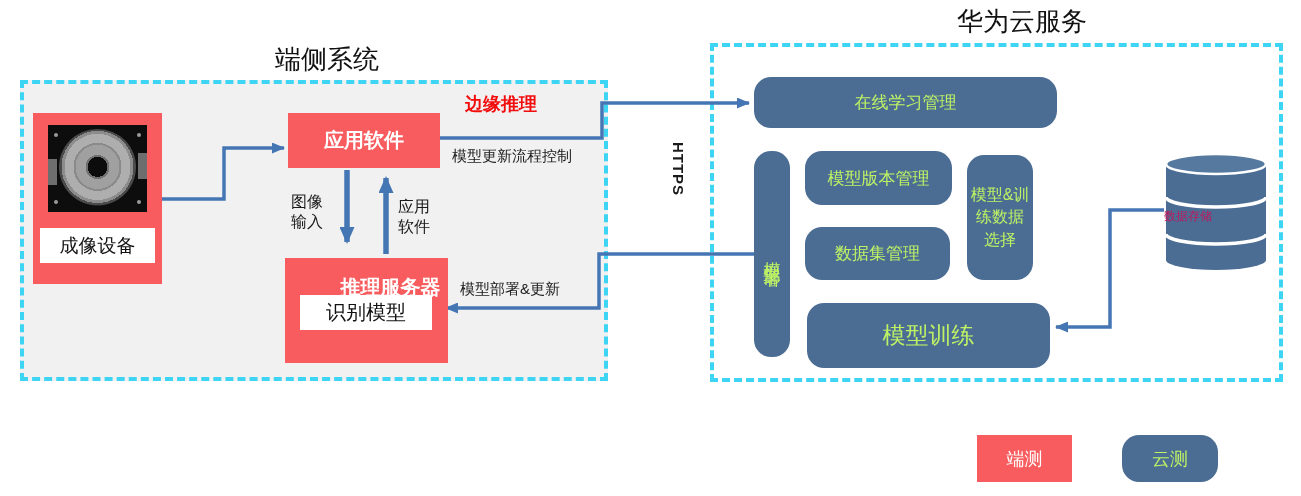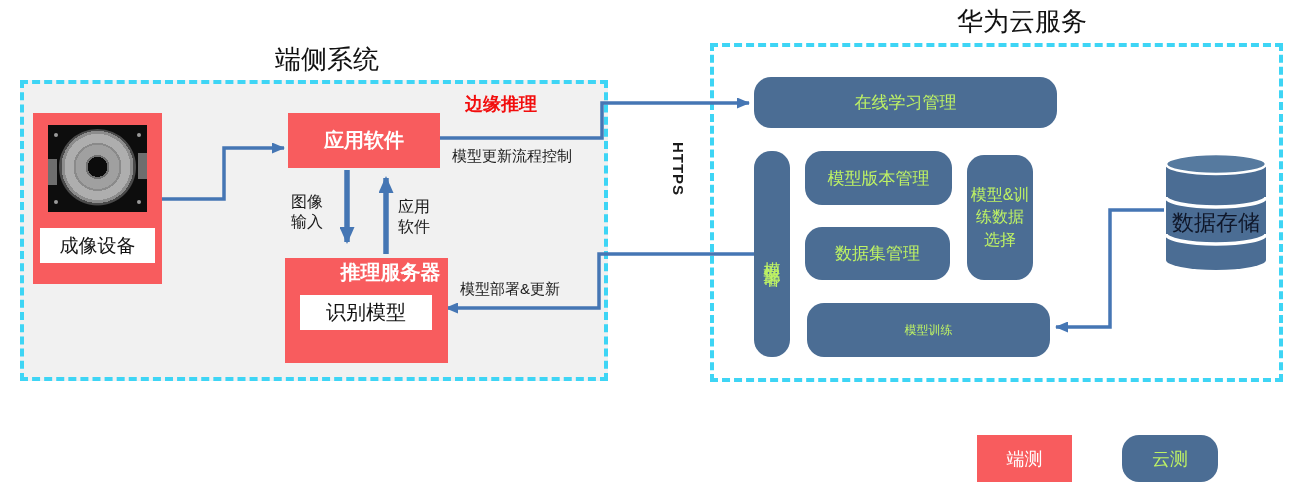--- a/index.html
+++ b/index.html
@@ -42,41 +42,41 @@
 
   #edge-inference-label { position:absolute; left:501px; top:104px; transform:translate(-50%,-50%);
       color:#f20d0d; font-weight:bold; font-size:18px; white-space:nowrap; }
   #model-update-flow-label { position:absolute; left:452px; top:147px; font-size:15px; color:#1a1a1a; white-space:nowrap; }
 
   .small-vlabel { position:absolute; width:36px; font-size:16px; color:#1a1a1a; line-height:1.25; text-align:center; }
   #image-input-label { left:289px; top:192px; }
   #result-push-label { left:396px; top:197px; }
 
   #inference-server-box { left:285px; top:258px; width:163px; height:105px; display:block; }
-  #inference-server-title { margin-top:1px; text-align:center; font-size:20px; font-weight:bold; color:#ffffff;padding-left:48px; }
+  #inference-server-title { margin-top:16px; text-align:center; font-size:20px; font-weight:bold; color:#ffffff;padding-left:48px; }
   #recognition-model-box { left:15px; top:37px; width:132px; height:35px; font-size:20px; }
 
   
   #https-label { position:absolute; left:678px; top:169px; transform:translate(-50%,-50%) rotate(90deg);
       font-size:15px; font-weight:bold; color:#1a1a1a; letter-spacing:1px; white-space:nowrap; }
   #model-deploy-update-label { position:absolute; left:460px; top:280px; font-size:15px; color:#1a1a1a; white-space:nowrap; }
 
   
   #online-learning-box { left:754px; top:77px; width:303px; height:51px; font-size:17px; }
   #model-deploy-box { left:754px; top:151px; width:36px; height:206px; font-size:17px; }
   #model-deploy-box .vtext { writing-mode:vertical-rl; text-orientation:upright; letter-spacing:3px; }
   #model-version-box { left:805px; top:151px; width:147px; height:54px; font-size:17px; }
   #dataset-mgmt-box  { left:805px; top:227px; width:145px; height:53px; font-size:17px; }
   #model-data-select-box { left:967px; top:155px; width:66px; height:125px; font-size:16px; line-height:1.4; }
   #model-data-select-box span { display:inline-block; width:62px; }
-  #model-training-box { left:807px; top:303px; width:243px; height:54px; font-size:12px; }
+  #model-training-box { left:807px; top:303px; width:243px; height:65px; font-size:23px; }
 
   #data-storage { position:absolute; left:1164px; top:152px; width:104px; height:120px; }
-  #data-storage-label { position:absolute; left:0; top:56px; width:104px; text-align:center;
-      color:#0f172a; font-size:22px; }
+  #data-storage-label { position:absolute; left:0; top:56px; width:104px; 
+      color:#be185d; font-size:12px; }
 
   
   #legend-device-box { left:977px; top:435px; width:95px; height:47px; font-size:18px; }
   #legend-cloud-box  { left:1122px; top:435px; width:96px; height:47px; font-size:18px; }
 
   
   #connector-overlay { position:absolute; left:0; top:0; width:1301px; height:496px; pointer-events:none; }
   .conn { stroke:#4576b4; fill:none; stroke-width:3.5; }
   .conn.thick { stroke-width:5.5; }
 </style>

